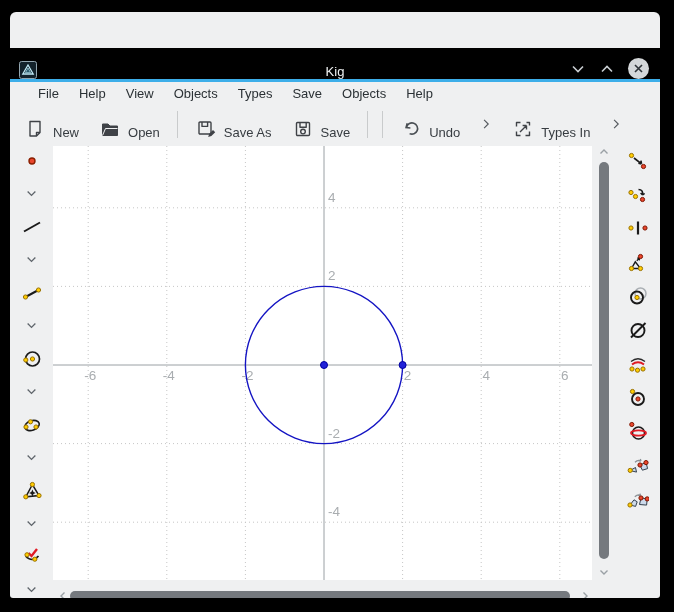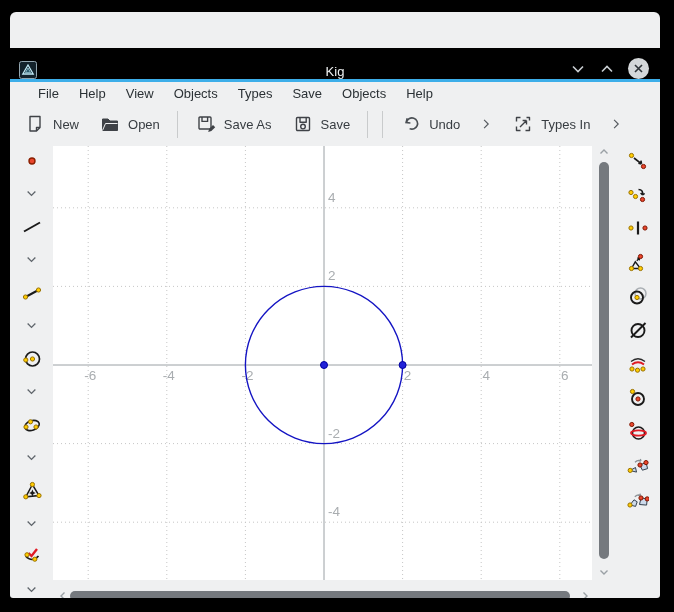--- a/index.html
+++ b/index.html
@@ -14,21 +14,21 @@
   .tb-controls{margin-left:auto;display:flex;align-items:center;gap:13px;padding-right:11px;z-index:1;}
   .winbtn{display:flex;align-items:center;justify-content:center;}
   .close-circle{width:21px;height:21px;border-radius:50%;background:#d4d7d9;display:flex;
                 align-items:center;justify-content:center;}
   .accent{flex:0 0 3px;background:#3daee9;}
   
   .menubar{flex:0 0 22px;display:flex;align-items:center;padding-left:18px;}
   .menu-item{padding:2px 10px;font-size:13px;color:#2b3135;}
   
   .toolbar{flex:0 0 40px;display:flex;align-items:center;padding-left:4px;}
-  .tb-btn{display:flex;align-items:center;gap:7px;padding:0 10px;height:32px;font-size:13px;
+  .tb-btn{display:flex;align-items:flex-end;gap:7px;padding:0 10px;height:32px;font-size:13px;
           color:#373c41;background:none;border:none;}
   .tb-sep{width:1px;height:27px;background:#c9cbcc;margin:0 7px;}
   .tb-more{padding:0 9px;display:flex;align-items:center;height:32px;}
   
   .main{flex:1;position:relative;}
   .ltoolbox{position:absolute;left:0;top:0;width:43px;display:flex;flex-direction:column;}
   .rtoolbox{position:absolute;left:606px;top:0;width:44px;display:flex;flex-direction:column;}
   .tool-item{height:33px;display:flex;align-items:center;justify-content:center;}
   .rtoolbox .tool-item{height:33.8px;}
   .canvas-svg{position:absolute;left:43px;top:2px;background:#ffffff;}

